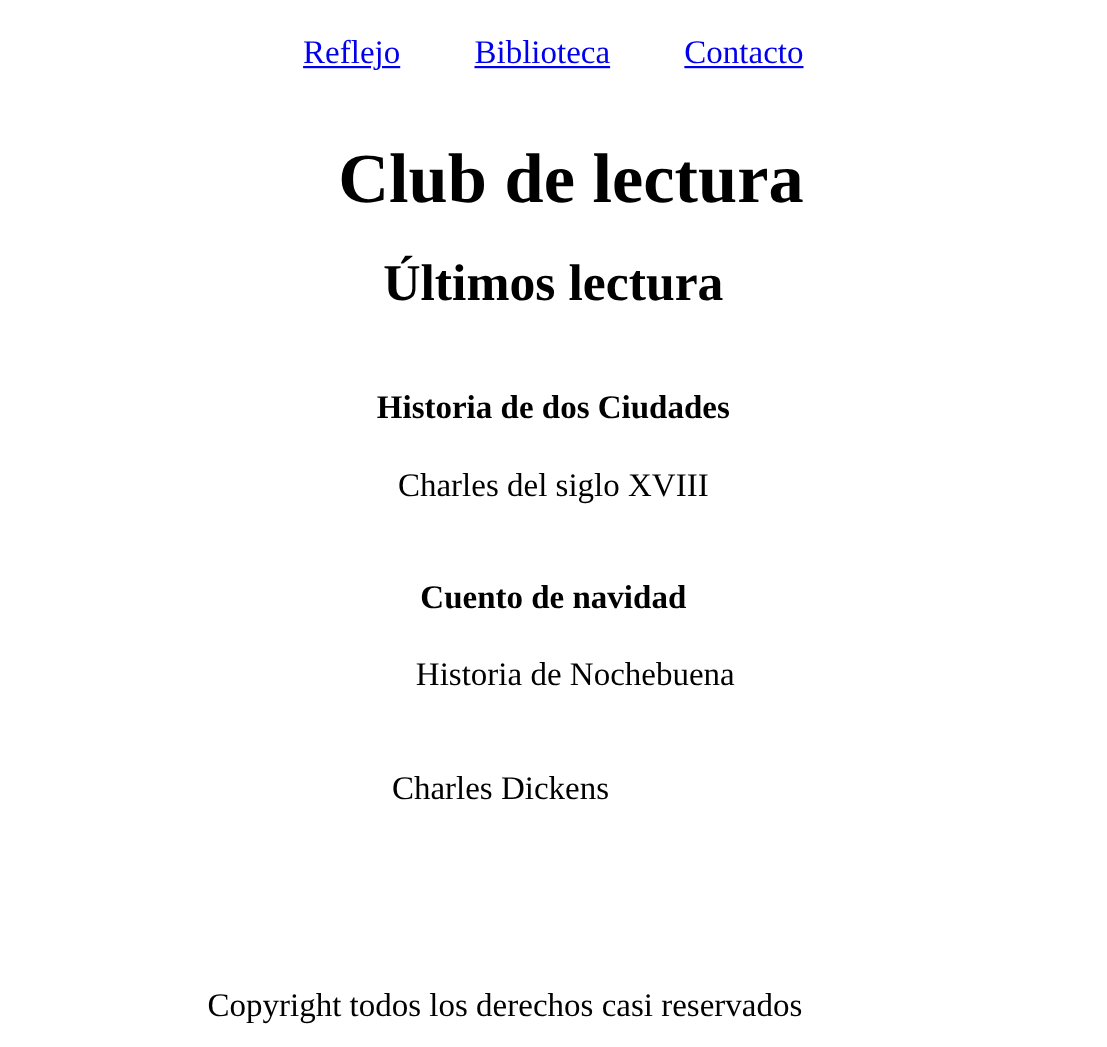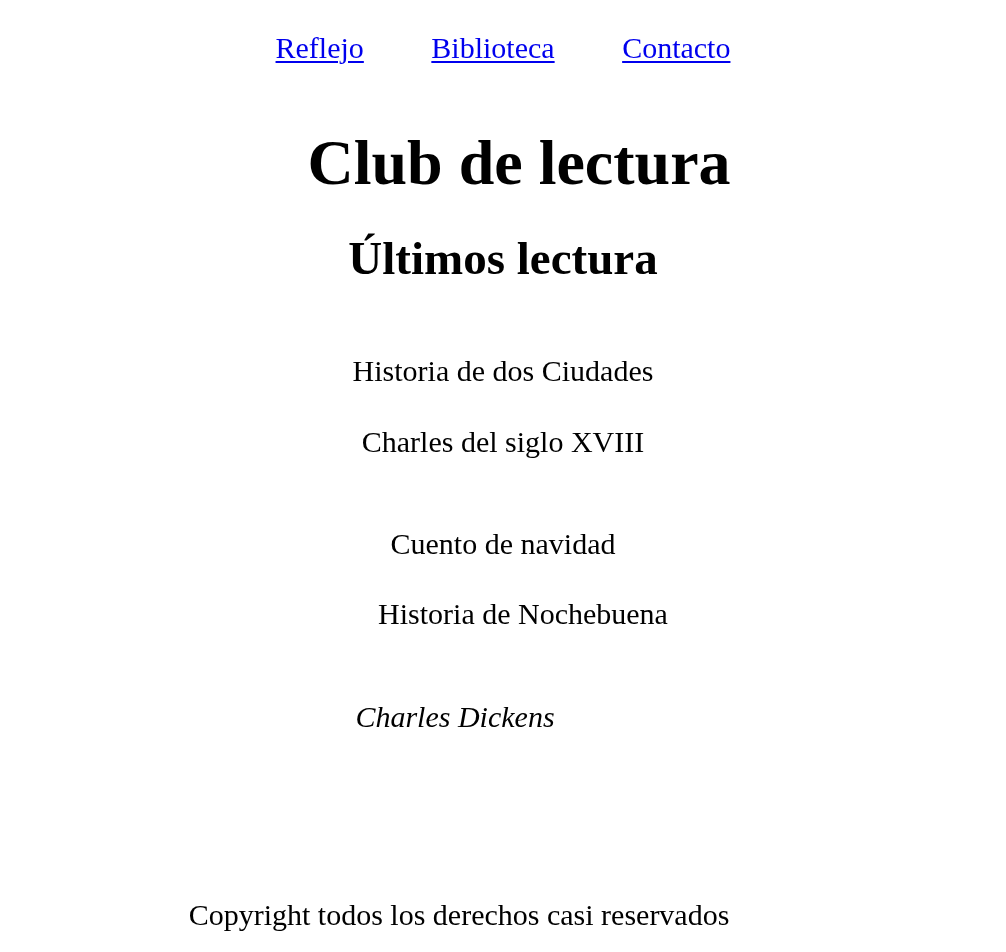--- a/index.html
+++ b/index.html
@@ -53,41 +53,40 @@
       font-weight: bold;
       line-height: 60px;
     }
     .book-title {
       position: absolute;
       left: 0;
       width: 1006px;
       text-align: center;
       margin: 0;
       font-size: 30px;
-      font-weight: normal;
+      font-weight: bold;
       line-height: 40px;
     }
     .book-desc {
       position: absolute;
       left: 0;
       width: 1006px;
       text-align: center;
       margin: 0;
       font-size: 30px;
       line-height: 40px;
     }
     .author {
       position: absolute;
       top: 697px;
       left: 0;
       width: 910px;
       text-align: center;
       margin: 0;
       font-size: 30px;
-      font-style: italic;
       line-height: 40px;
     }
     .footer {
       position: absolute;
       top: 895px;
       left: 0;
       width: 918px;
       text-align: center;
       margin: 0;
       font-size: 30px;

